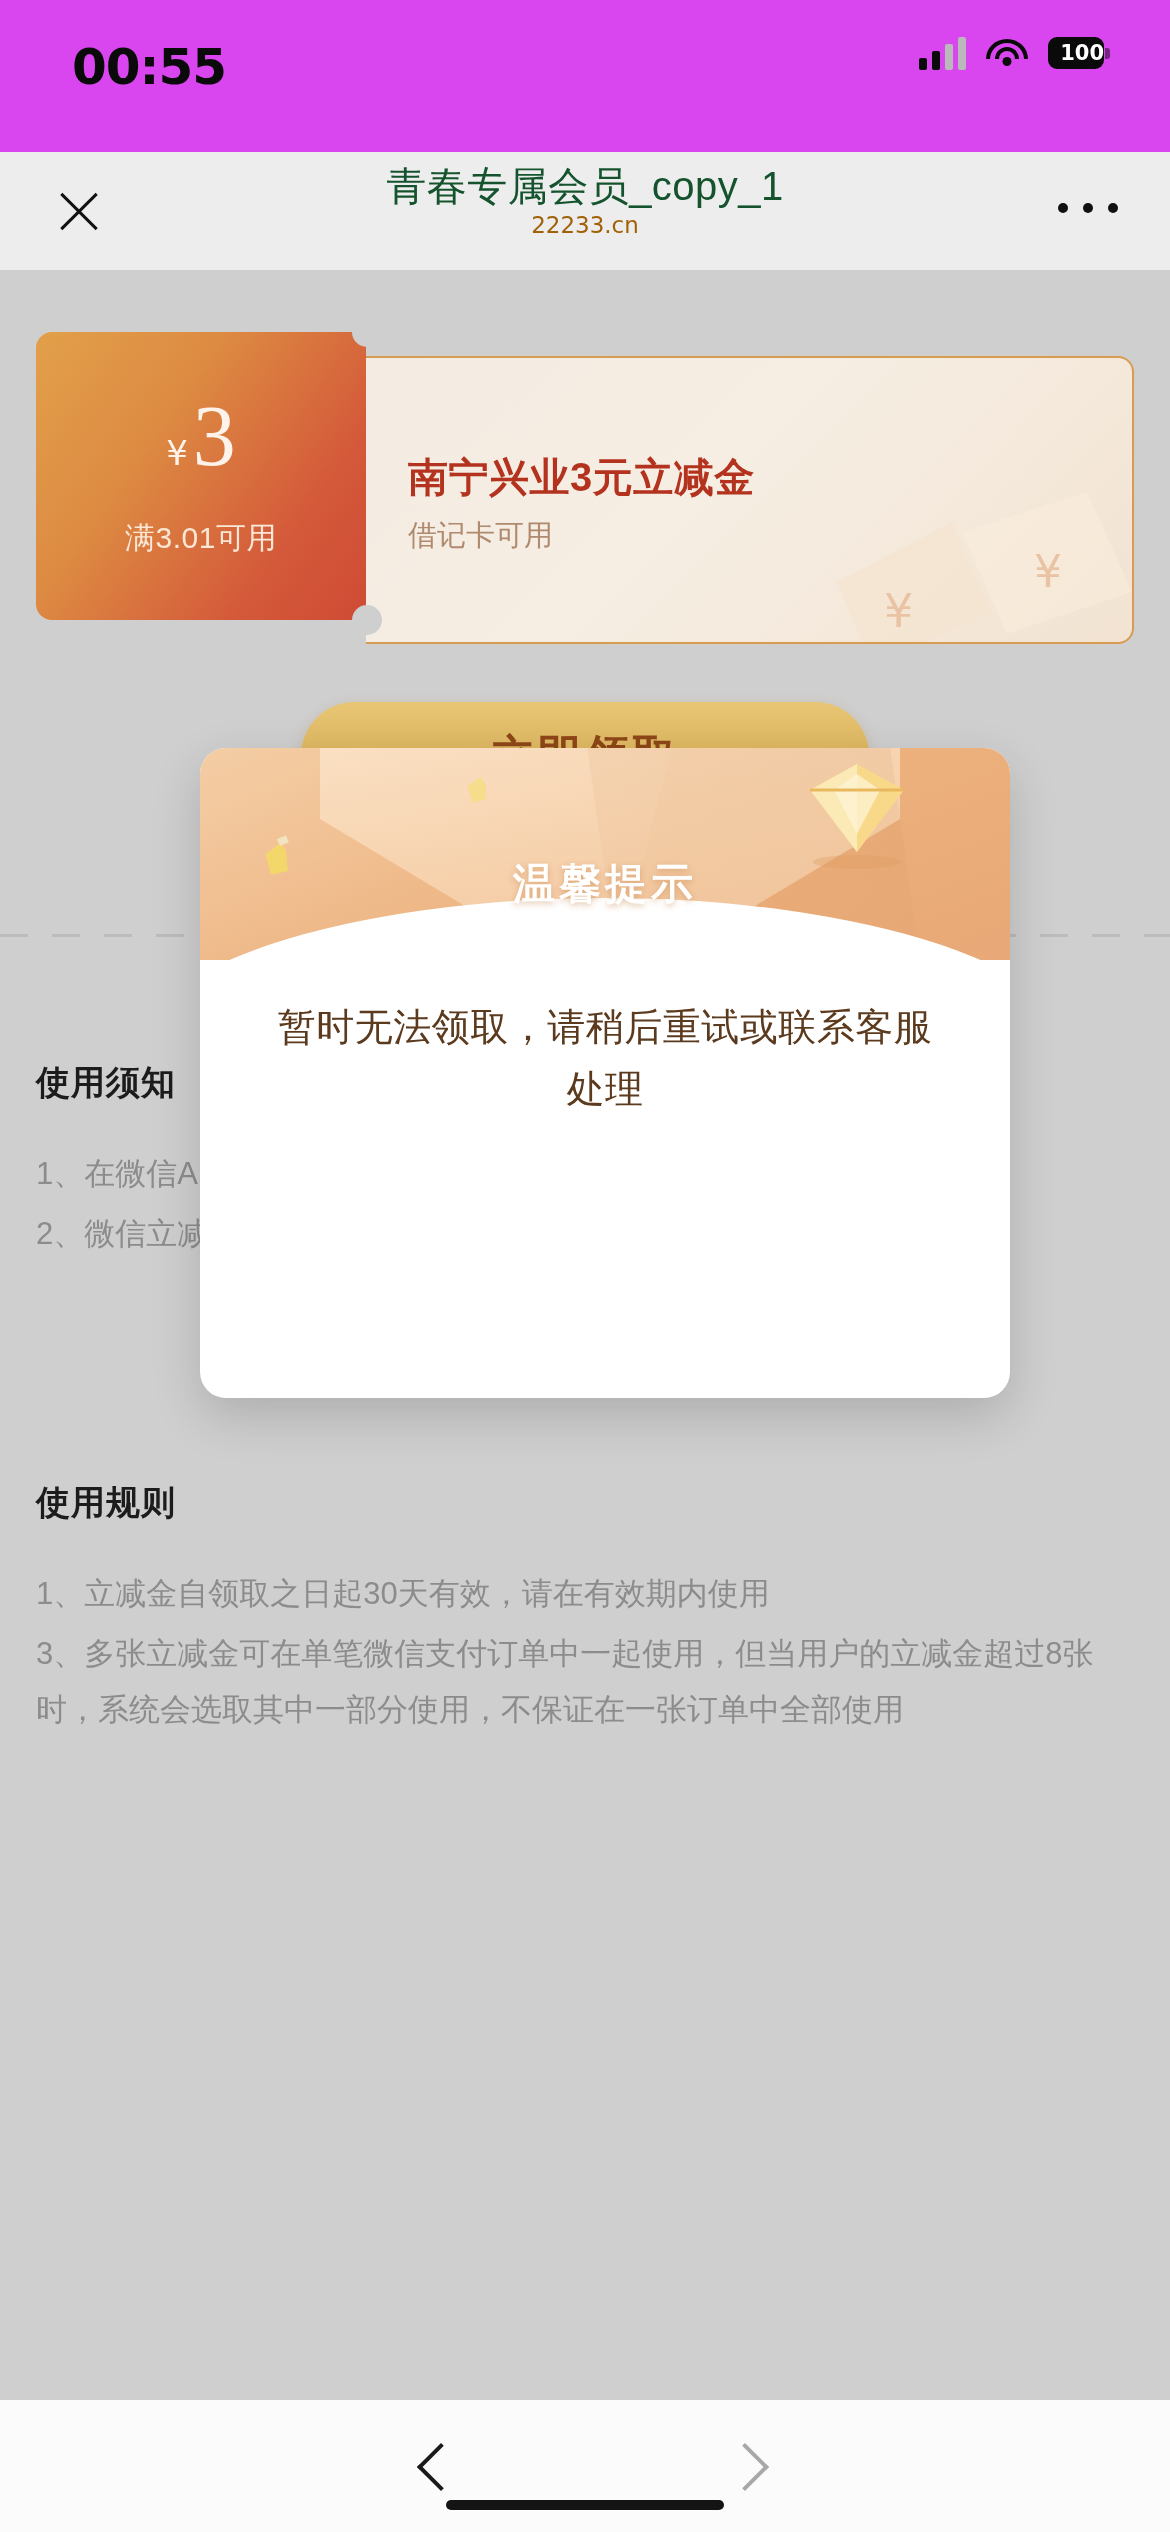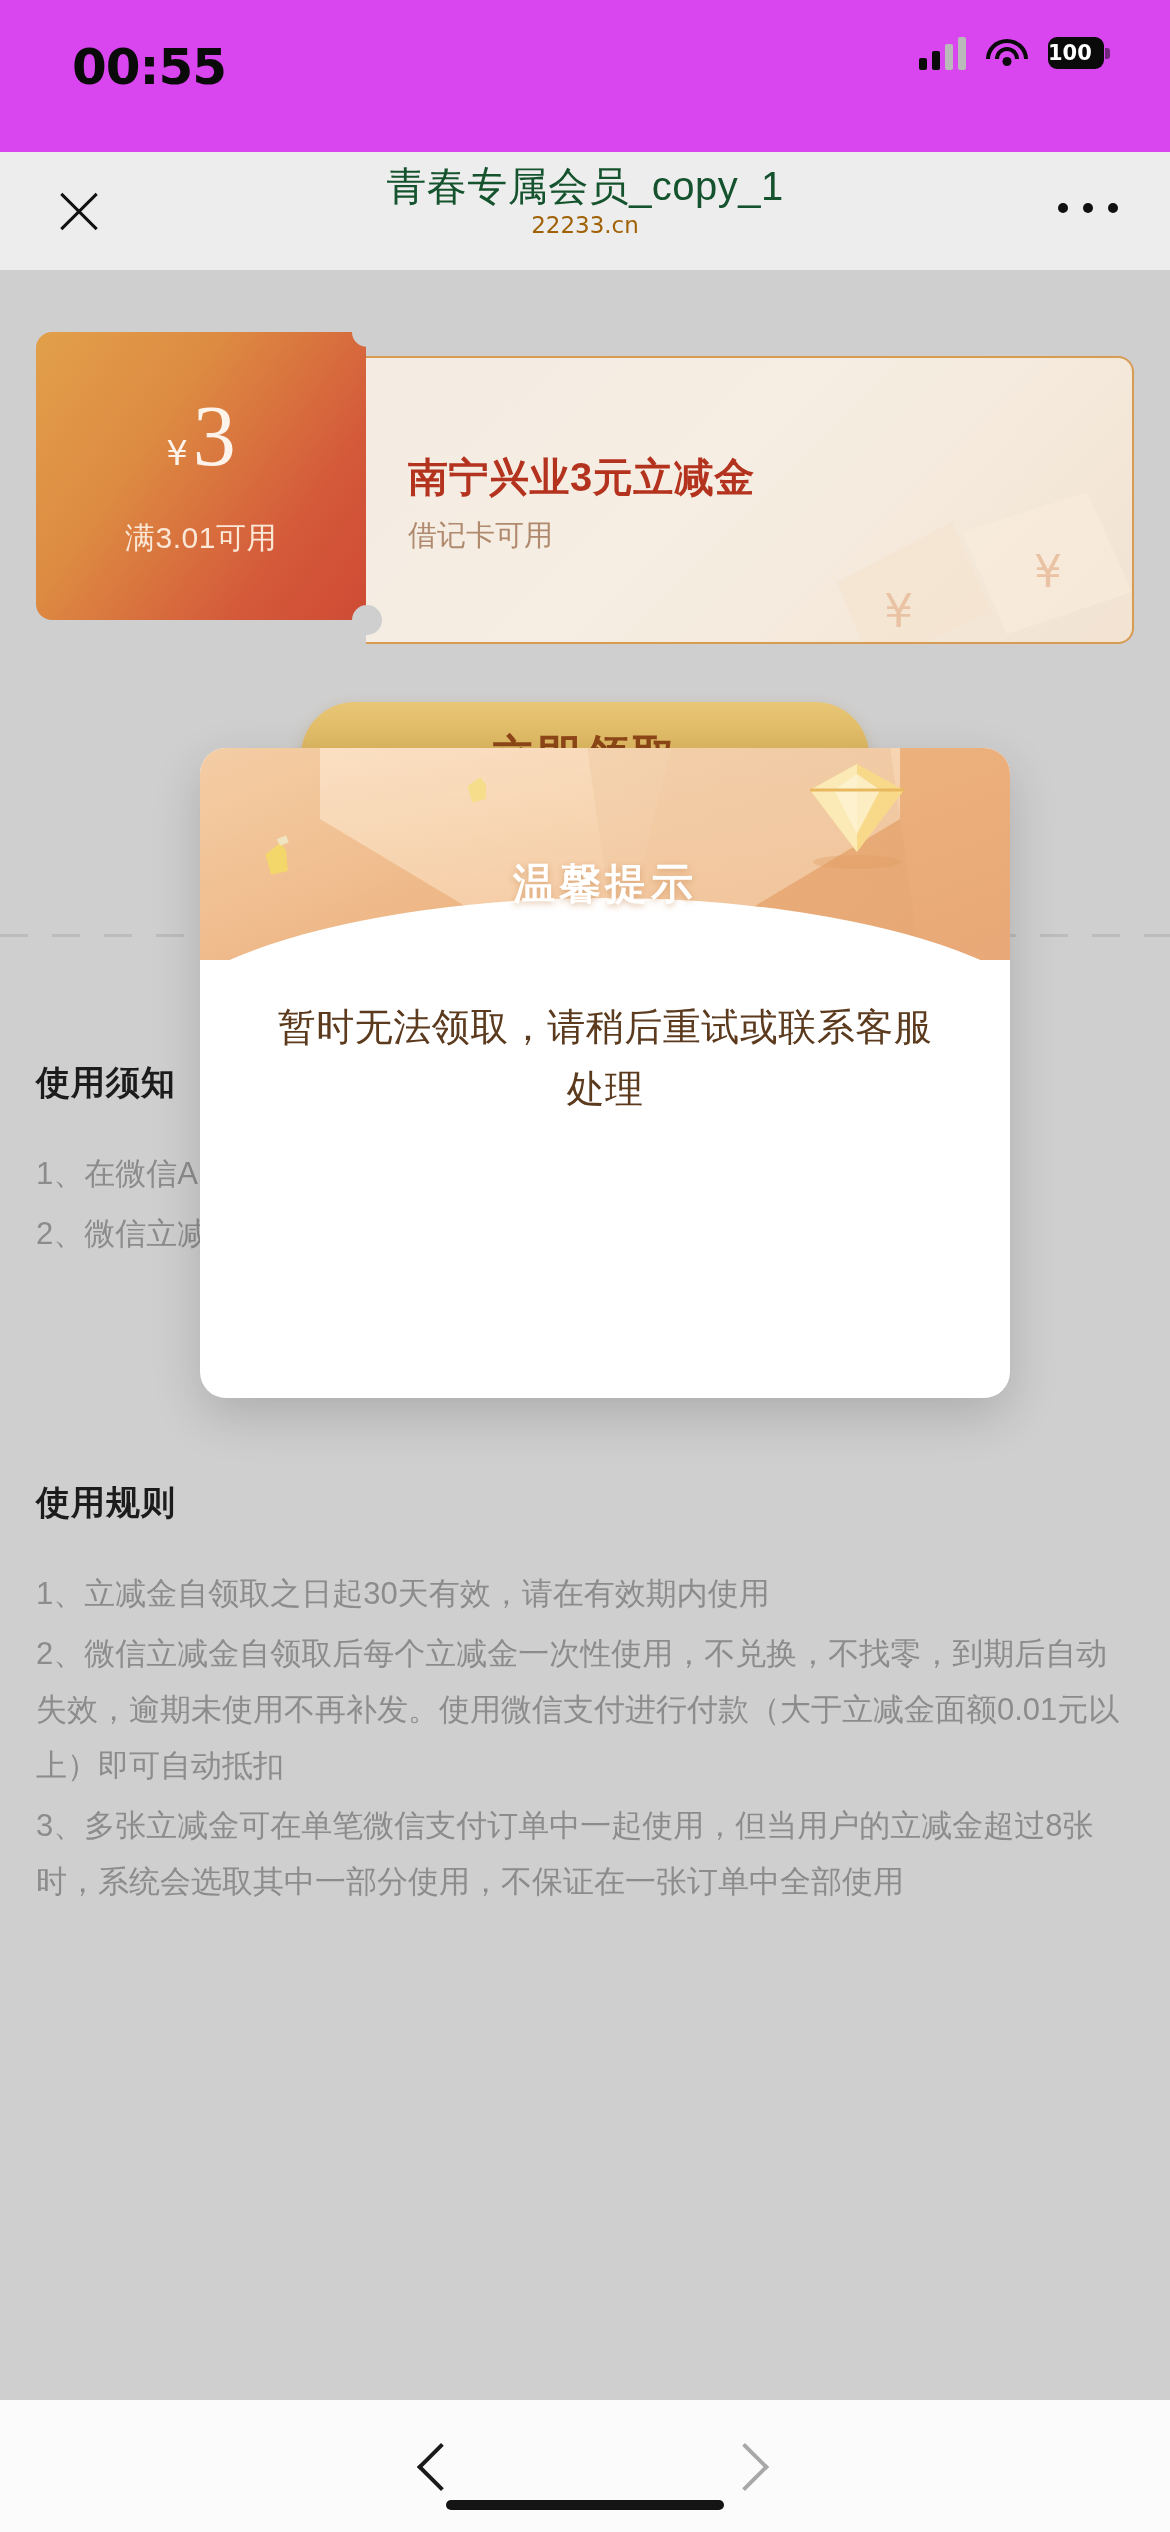--- a/index.html
+++ b/index.html
@@ -36,21 +36,21 @@
     border:4px solid #0a0a0a; border-bottom:none; border-radius:50% 50% 0 0 / 100% 100% 0 0; }
   .wifi .w1{ width:42px; height:20px; top:2px; }
   .wifi .w2{ width:24px; height:12px; top:10px; }
   .wifi .w3{ width:9px; height:9px; top:20px; background:#0a0a0a; border:none; border-radius:50%; }
   .batt{ position:relative; width:62px; height:32px; }
   .batt .body{ position:absolute; left:0; top:0; width:56px; height:32px;
     background:#0a0a0a; border-radius:9px; }
   .batt .cap{ position:absolute; right:0; top:11px; width:5px; height:11px;
     background:#0a0a0a; border-radius:0 3px 3px 0; opacity:.5;}
   .batt .txt{ position:absolute; left:0; top:0; width:56px; height:32px;
-    color:#fff; font-size:21px; font-weight:700; text-align:left; line-height:32px;
+    color:#fff; font-size:21px; font-weight:700; text-align:right; line-height:32px;
     font-family:"DejaVu Sans",sans-serif; }
 
   
   .navbar{
     position:absolute; top:152px; left:0; width:1170px; height:118px;
     background:#ededed;
   }
   .nav-close{
     position:absolute; left:48px; top:28px; width:62px; height:62px;
     cursor:pointer;
@@ -313,21 +313,20 @@
     <div class="sec-body">
       <p>1、在微信A                                        立减金</p>
       <p>2、微信立减                                 兑换券泄露给他人</p>
     </div>
   </div>
 
   <div class="section" id="sec-rules">
     <div class="sec-title">使用规则</div>
     <div class="sec-body">
       <p>1、立减金自领取之日起30天有效，请在有效期内使用</p>
-      <p>2、微信立减金自领取后每个立减金一次性使用，不兑换，不找零，到期后自动失效，逾期未使用不再补发。使用微信支付进行付款（大于立减金面额0.01元以上）即可自动抵扣</p>
       <p>3、多张立减金可在单笔微信支付订单中一起使用，但当用户的立减金超过8张时，系统会选取其中一部分使用，不保证在一张订单中全部使用</p>
     </div>
   </div>
 
   <div class="modal">
     <div class="modal-head">
       <div class="env-flapL"></div>
       <div class="env-body"></div>
       <div class="env-dark"></div>
 

